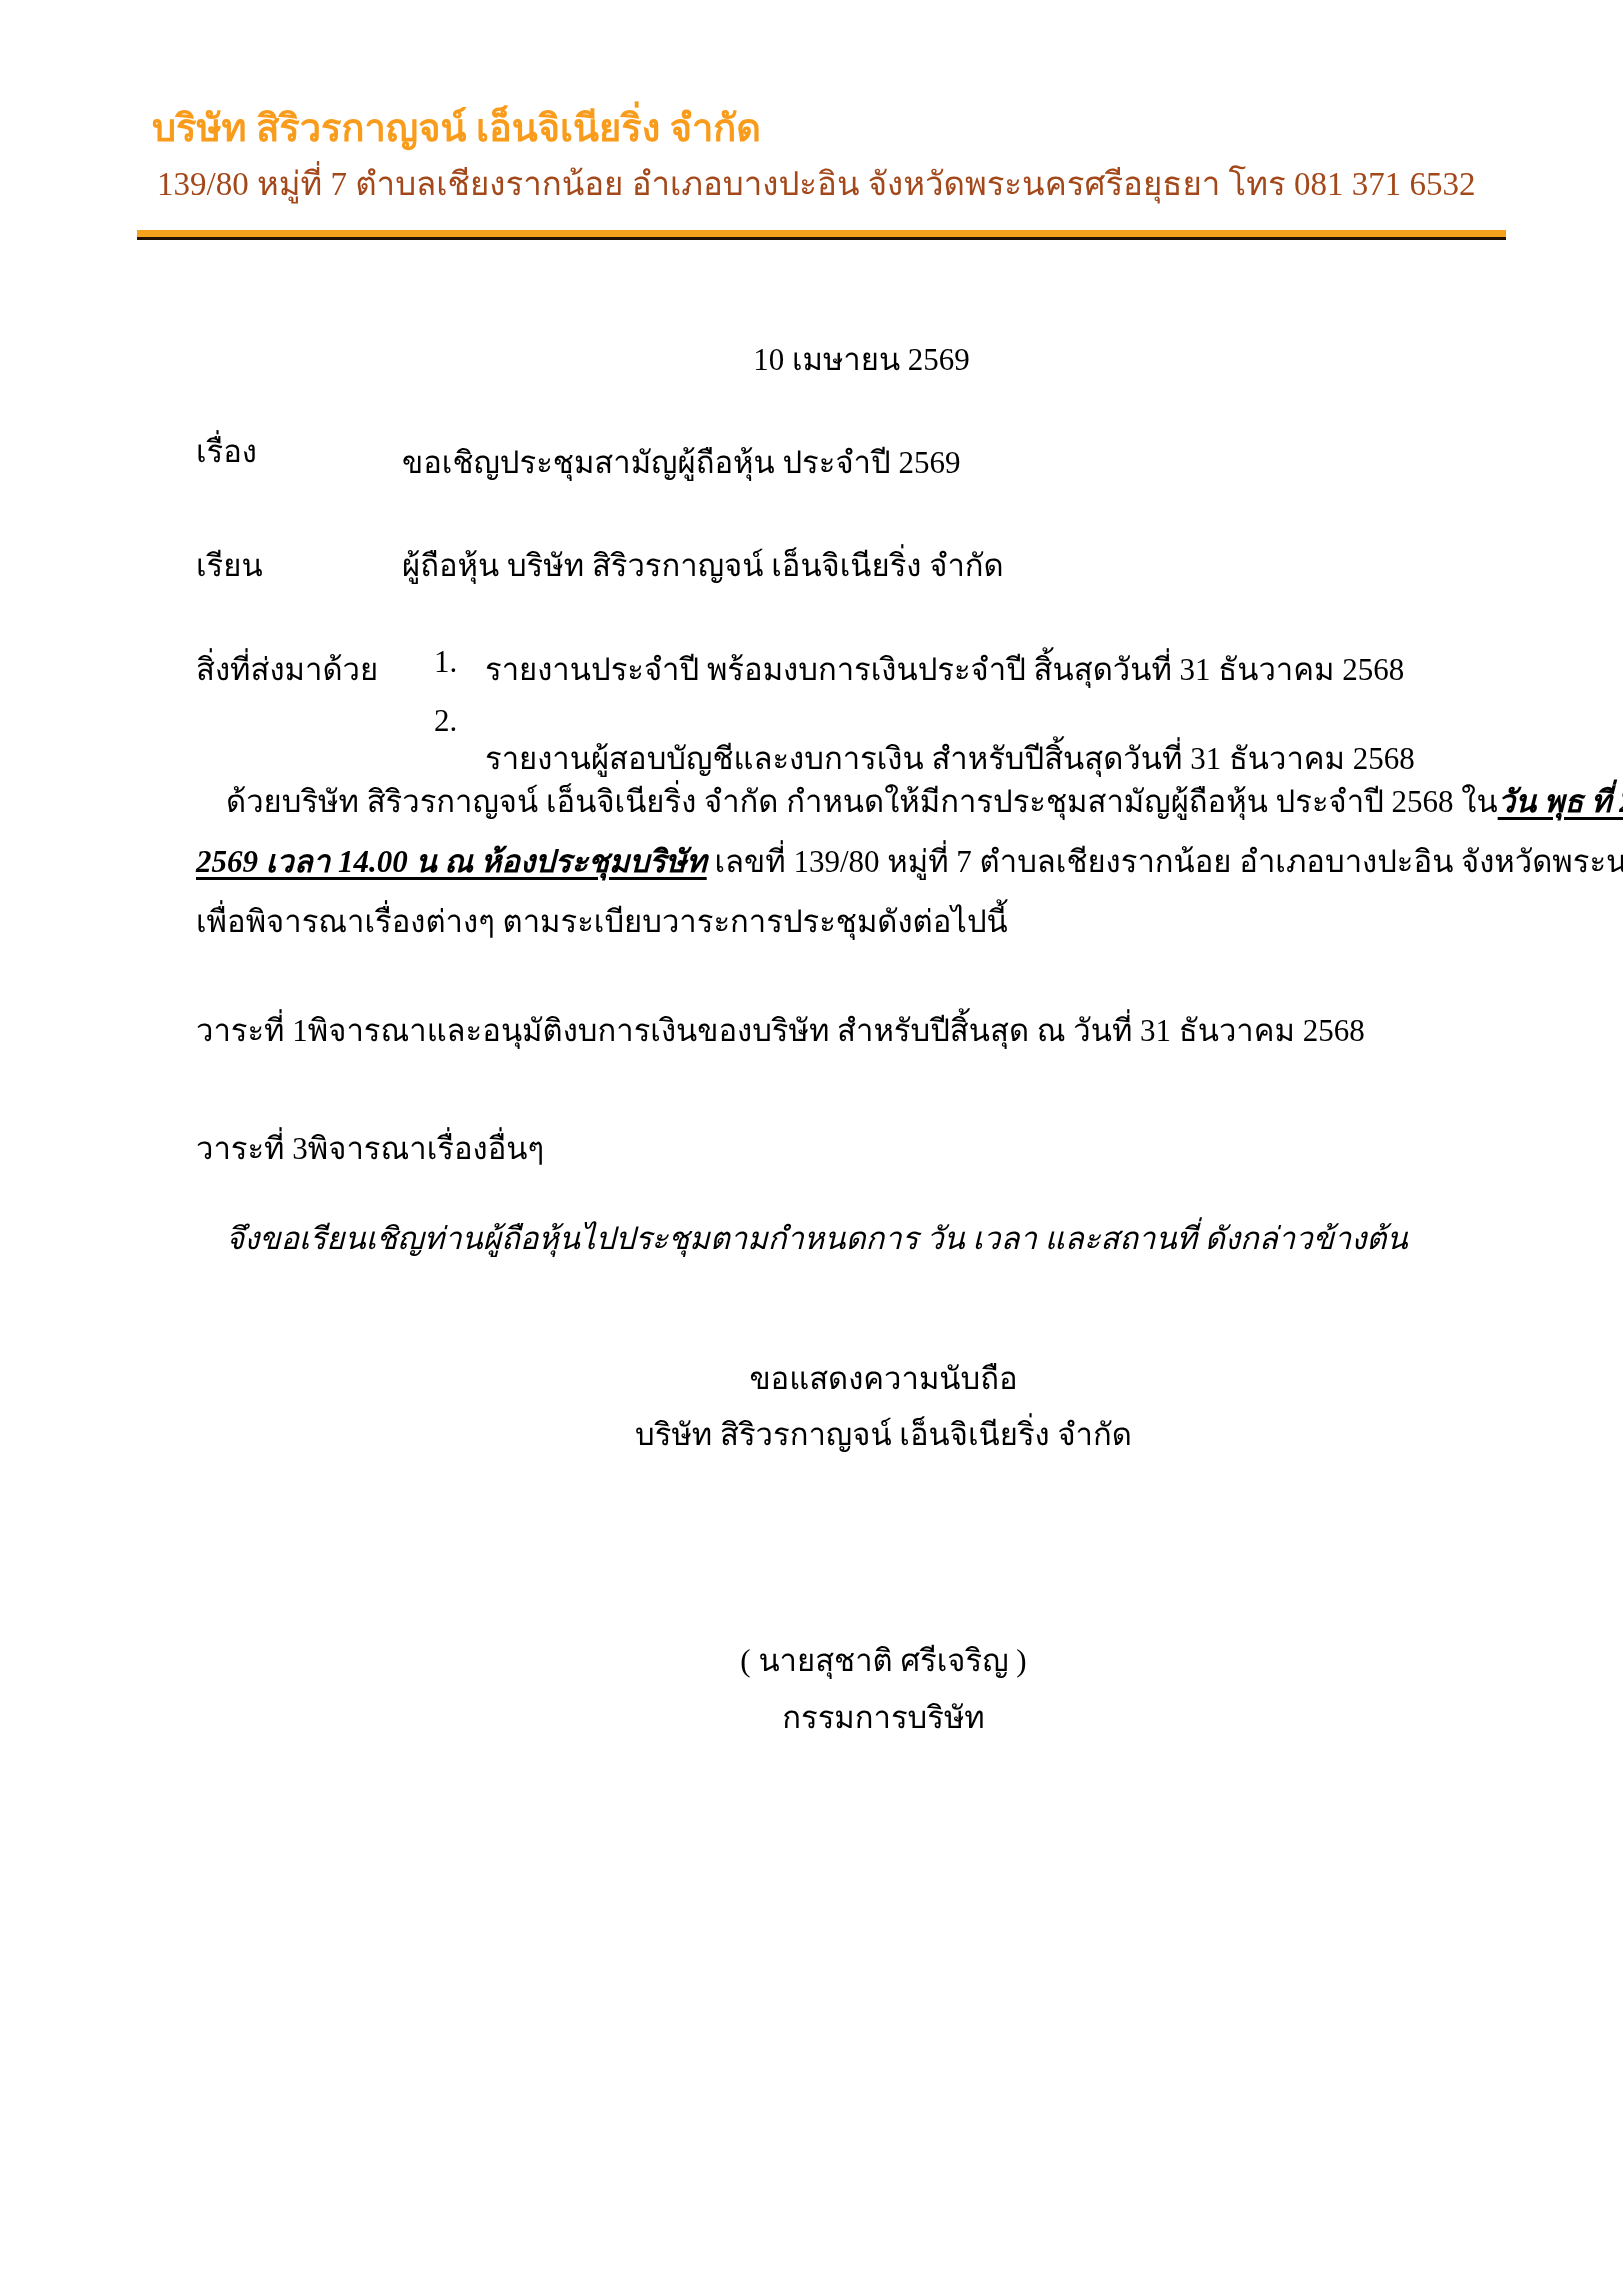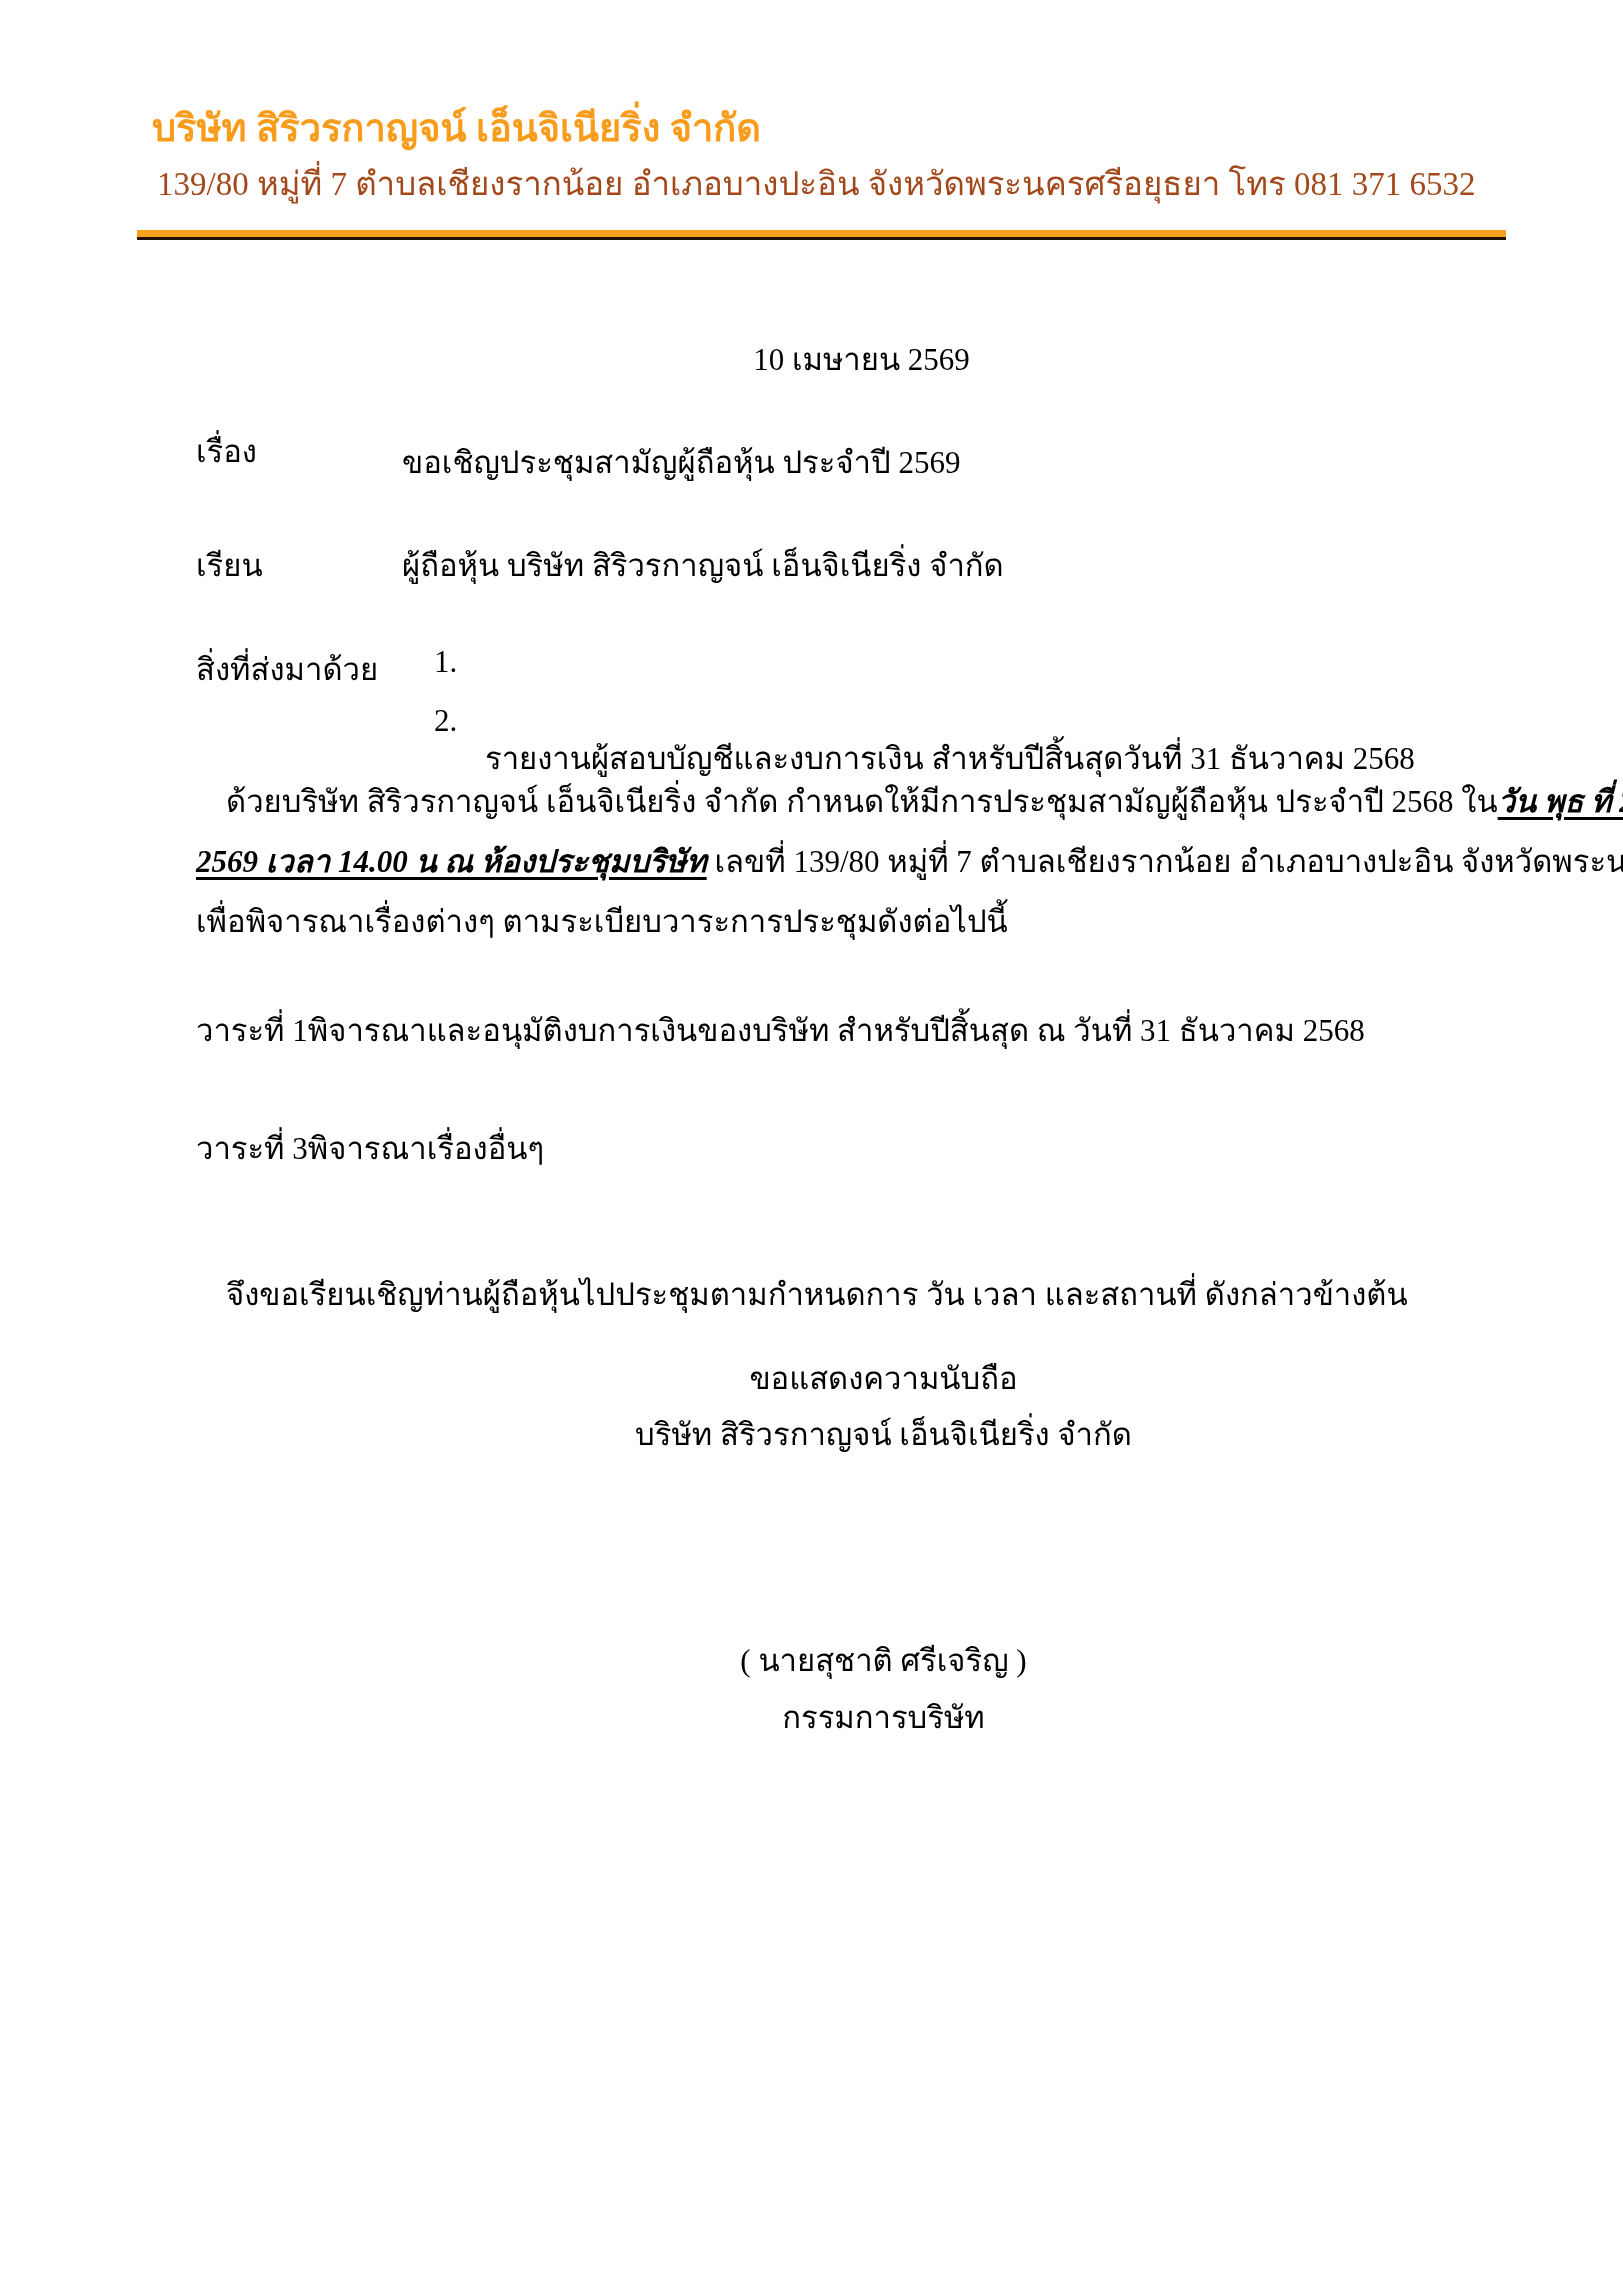--- a/index.html
+++ b/index.html
@@ -70,39 +70,40 @@
   <div class="centerline" style="left:50px; top:334px;">10 เมษายน 2569</div>
 
   <div class="abs t" style="left:196px; top:426px;">เรื่อง</div>
   <div class="abs t" style="left:402px; top:437px;">ขอเชิญประชุมสามัญผู้ถือหุ้น ประจำปี 2569</div>
 
   <div class="abs t" style="left:196px; top:540px;">เรียน</div>
   <div class="abs t" style="left:402px; top:540px;">ผู้ถือหุ้น บริษัท สิริวรกาญจน์ เอ็นจิเนียริ่ง จำกัด</div>
 
   <div class="abs t" style="left:196px; top:644px;">สิ่งที่ส่งมาด้วย</div>
   <div class="abs t" style="left:434px; top:644px;">1.</div>
+  <div class="abs t" style="left:485px; top:644px;">รายงานประจำปี พร้อมงบการเงินประจำปี สิ้นสุดวันที่ 31 ธันวาคม 2568</div>
   <div class="abs t" style="left:434px; top:703px;">2.</div>
   <div class="abs t" style="left:485px; top:733px;">รายงานผู้สอบบัญชีและงบการเงิน สำหรับปีสิ้นสุดวันที่ 31 ธันวาคม 2568</div>
 
   <div class="abs t" style="left:226px; top:776px;">
     <span>ด้วยบริษัท สิริวรกาญจน์ เอ็นจิเนียริ่ง จำกัด กำหนดให้มีการประชุมสามัญผู้ถือหุ้น ประจำปี 2568 ใน</span><span class="bold-u">วัน พุธ ที่ 29  เมษายน</span>
   </div>
   <div class="abs t" style="left:196px; top:836px;">
     <span class="bold-u">2569 เวลา 14.00 น ณ ห้องประชุมบริษัท</span><span> เลขที่ 139/80 หมู่ที่ 7 ตำบลเชียงรากน้อย อำเภอบางปะอิน จังหวัดพระนครศรีอยุธยา</span>
   </div>
   <div class="abs t" style="left:196px; top:896px;">เพื่อพิจารณาเรื่องต่างๆ ตามระเบียบวาระการประชุมดังต่อไปนี้</div>
 
   <div class="abs t" style="left:196px; top:1005px;">
     <span class="agenda-no">วาระที่ 1</span><span>พิจารณาและอนุมัติงบการเงินของบริษัท สำหรับปีสิ้นสุด ณ วันที่ 31 ธันวาคม 2568</span>
   </div>
   <div class="abs t" style="left:196px; top:1123px;">
     <span class="agenda-no">วาระที่ 3</span><span>พิจารณาเรื่องอื่นๆ</span>
   </div>
 
-  <div class="abs t" style="left:226px; top:1269px;">จึงขอเรียนเชิญท่านผู้ถือหุ้นไปประชุมตามกำหนดการ วัน เวลา และสถานที่ ดังกล่าวข้างต้น</div>
+  <div class="abs t" style="left:226px; top:1213px;font-style:italic;">จึงขอเรียนเชิญท่านผู้ถือหุ้นไปประชุมตามกำหนดการ วัน เวลา และสถานที่ ดังกล่าวข้างต้น</div>
 
   <div class="centerline" style="left:72px; top:1353px;">ขอแสดงความนับถือ</div>
   <div class="centerline" style="left:72px; top:1409px;">บริษัท สิริวรกาญจน์ เอ็นจิเนียริ่ง จำกัด</div>
   <div class="centerline" style="left:72px; top:1635px;">(  นายสุชาติ  ศรีเจริญ  )</div>
   <div class="centerline" style="left:72px; top:1692px;">กรรมการบริษัท</div>
 
 </div>
 
 
 </body></html>

